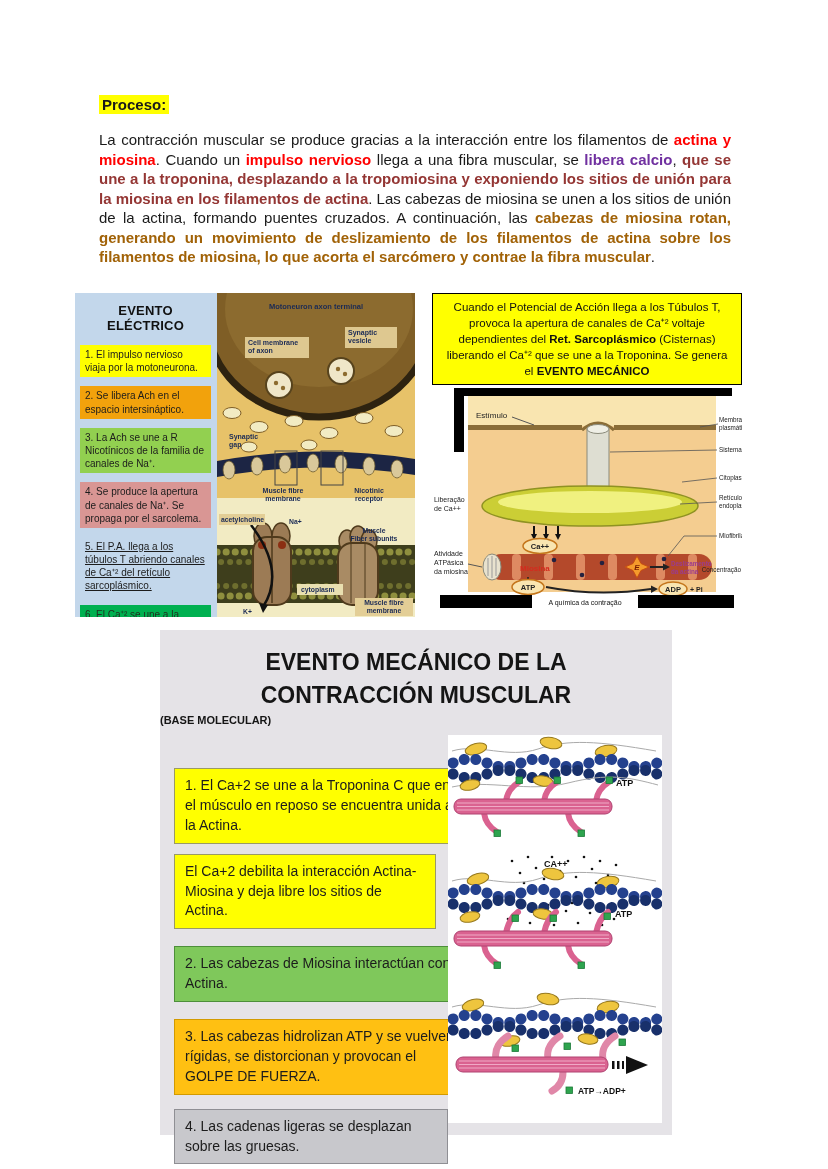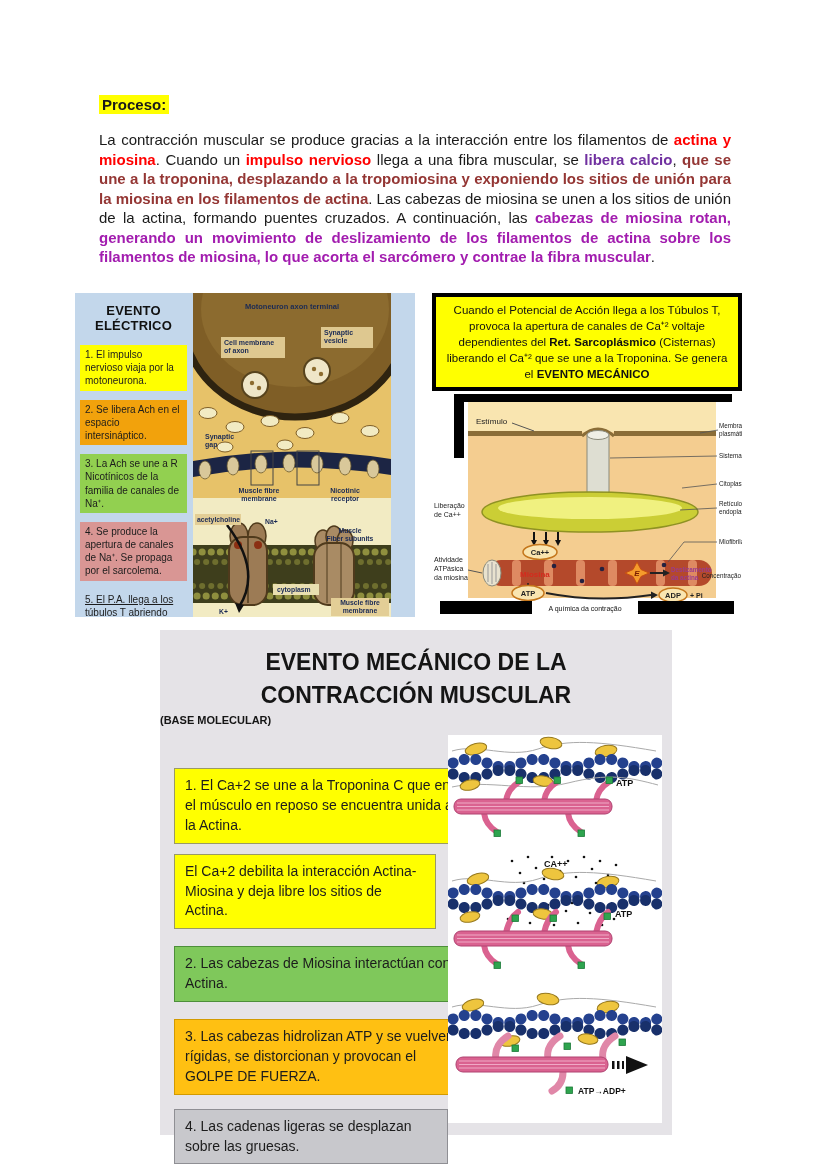--- a/index.html
+++ b/index.html
@@ -1,42 +1,42 @@
 <!DOCTYPE html>
 <html><head>
 <meta charset="utf-8">
 <style>
   html,body{margin:0;padding:0;background:#ffffff;}
   body{width:828px;height:1169px;position:relative;font-family:"Liberation Sans",sans-serif;color:#1a1a1a;overflow:hidden;}
   .b{font-weight:bold;}
   .red{color:#FF0000;}
   .purple{color:#7030A0;}
   .darkred{color:#943634;}
-  .teal{color:#a21caf;}
+  .teal{color:#a16207;}
 
   .proceso{position:absolute;left:99px;top:95px;font-size:15px;font-weight:bold;}
   .proceso .hl{background:#FFFF00;padding:1px 3px;display:inline-block;}
 
   .paragraph{position:absolute;left:99px;top:130px;width:632px;font-size:15px;line-height:19.5px;text-align:justify;margin:0;}
 
   
   .electric-panel{position:absolute;left:75px;top:293px;width:340px;height:324px;background:#C3D7EB;display:flex;overflow:hidden;}
-  .steps-col{width:118px;box-sizing:border-box;padding:2px 6px 0 5px;}
+  .steps-col{width:142px;box-sizing:border-box;padding:2px 6px 0 5px;}
   .steps-col h3{margin:8px 0 12px 0;font-size:13px;text-align:center;letter-spacing:0.2px;color:#111;}
   .estep{font-size:10px;line-height:1.32;padding:3px 5px;margin-bottom:9px;color:#1c1c1c;}
   .estep.s1{background:#FFFF00;}
   .estep.s2{background:#F2A20C;}
   .estep.s3{background:#92D050;}
   .estep.s4{background:#D99694;}
   .estep.s5{background:transparent;text-decoration:underline;}
   .estep.s6{background:#00B050;color:#203020;}
 
   
   .right-panel{position:absolute;left:432px;top:293px;width:310px;}
-  .action-box{box-sizing:border-box;width:310px;background:#FFFF00;border:4px solid #000000;padding:5px 9px;font-size:11.5px;line-height:1.4;text-align:center;color:#111;}
+  .action-box{box-sizing:border-box;width:310px;background:#FFFF00;border:1px solid #000000;padding:5px 9px;font-size:11.5px;line-height:1.4;text-align:center;color:#111;}
   .mech-diagram{margin-top:3px;}
 
   
   .bottom-panel{position:absolute;left:160px;top:630px;width:512px;height:505px;background:#E5E3E7;}
   .mech-title{width:470px;margin:0 auto;padding-top:16px;font-size:23px;font-weight:bold;text-align:center;line-height:1.45;color:#151515;}
   .mech-subtitle{text-align:left;font-size:11px;font-weight:bold;margin-top:1px;color:#151515;}
   .b-steps{position:absolute;left:14px;top:138px;width:292px;}
   .bstep{box-sizing:border-box;font-size:14px;line-height:1.42;padding:7px 10px;color:#1c1c1c;}
   .bstep.y1{width:292px;background:#FFFF00;border:1px solid #9a9a66;margin-bottom:10px;}
   .bstep.y2{width:262px;background:#FFFF00;border:1px solid #9a9a66;margin-bottom:17px;}

